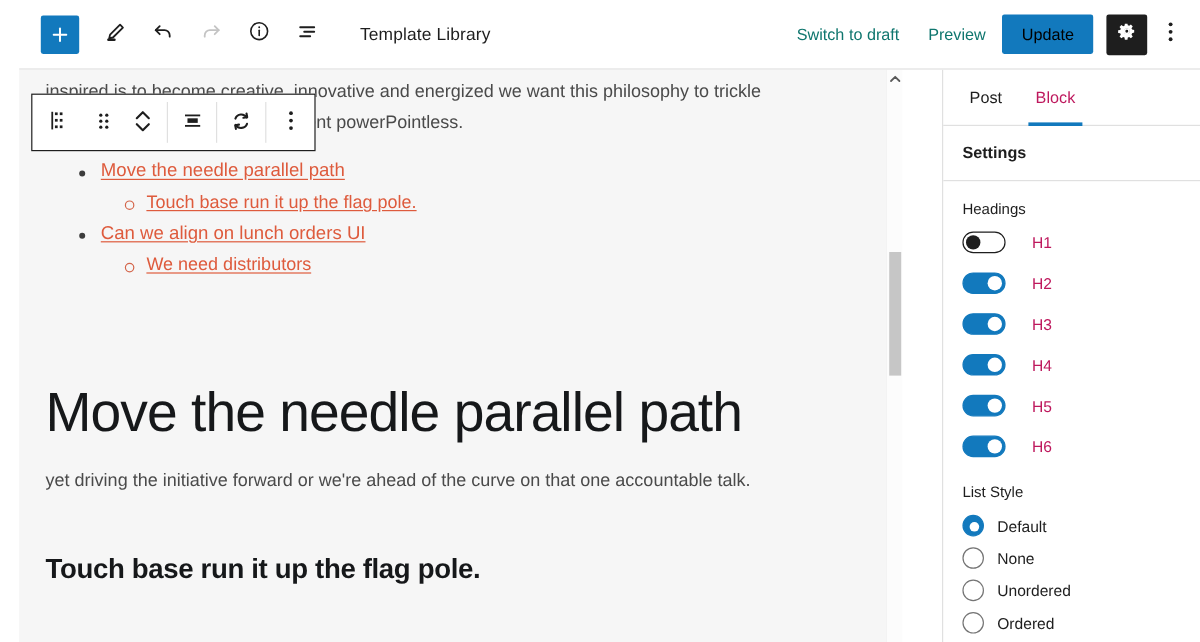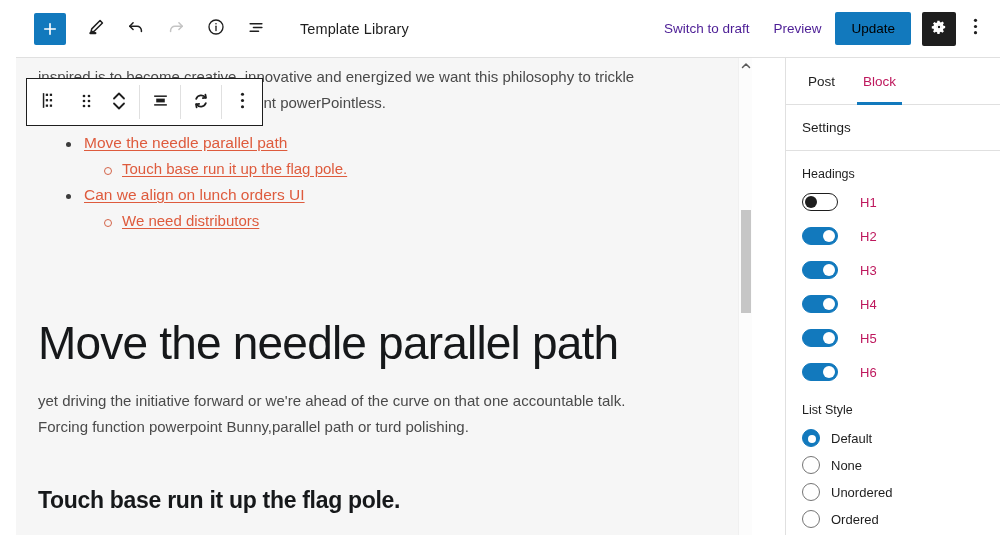--- a/index.html
+++ b/index.html
@@ -35,21 +35,21 @@
   }
   .btn-add svg { display: block; }
   .hdr-title {
     margin-left: 22px;
     font-size: 14.5px; color: #1e1e1e; letter-spacing: .1px;
     white-space: nowrap;
   }
   .hdr-right { margin-left: auto; display: flex; align-items: center; gap: 4px; }
   .link-btn {
     background: none; border: none; cursor: pointer;
-    color: #4c1d95; font-size: 13.5px; font-family: inherit;
+    color: #0f766e; font-size: 13.5px; font-family: inherit;
     padding: 8px 10px; white-space: nowrap;
   }
   .primary-btn {
     background: #1279bd; color: #000000; border: none; cursor: pointer;
     font-size: 13.5px; font-family: inherit;
     padding: 9px 16px; border-radius: 2px; white-space: nowrap;
   }
   .gear-btn {
     width: 34px; height: 34px; margin-left: 7px;
     background: #1e1e1e; color: #ffffff; border-radius: 2px;
@@ -172,21 +172,21 @@
     display: flex; align-items: center; justify-content: center;
     cursor: pointer; color: #1e1e1e;
   }
   .sb-scroll-area { flex: 1; overflow: hidden; position: relative; }
 
   .sb-section-head {
     height: 46px; display: flex; align-items: center;
     padding: 0 16px; border-bottom: 1px solid #e0e0e0;
     cursor: pointer;
   }
-  .sb-section-title { font-size: 13.5px; color: #1e1e1e; }
+  .sb-section-title { font-size: 13.5px; color: #1e1e1e; font-weight: bold; }
   .sb-section-chev { margin-left: auto; color: #1e1e1e; display: flex; }
 
   .sb-body { padding: 16px 16px 0 16px; }
   .field-label {
     font-size: 12.5px; color: #1e1e1e; margin-bottom: 12px; display: block;
   }
   .toggle-row { display: flex; align-items: center; margin-bottom: 16px; }
   .tgl {
     width: 36px; height: 18px; border-radius: 9px; position: relative;
     cursor: pointer; flex: none;
@@ -343,21 +343,20 @@
               <li class="li-row sub">
                 <span class="li-link">We need distributors</span>
               </li>
             </ul>
           </div>
 
           <h1 class="h1-block">Move the needle parallel path</h1>
 
           <div class="para para-block">
             <span>yet driving the initiative forward or we're ahead of the curve on that one accountable talk.</span><br>
-            <span>Forcing function powerpoint Bunny,parallel path or turd polishing.</span>
           </div>
 
           <h2 class="h2-block">Touch base run it up the flag pole.</h2>
         </div>
       </div>
 
       <div class="block-toolbar">
         <div class="bt-group">
           <button class="bt-btn wide">
             <span>

